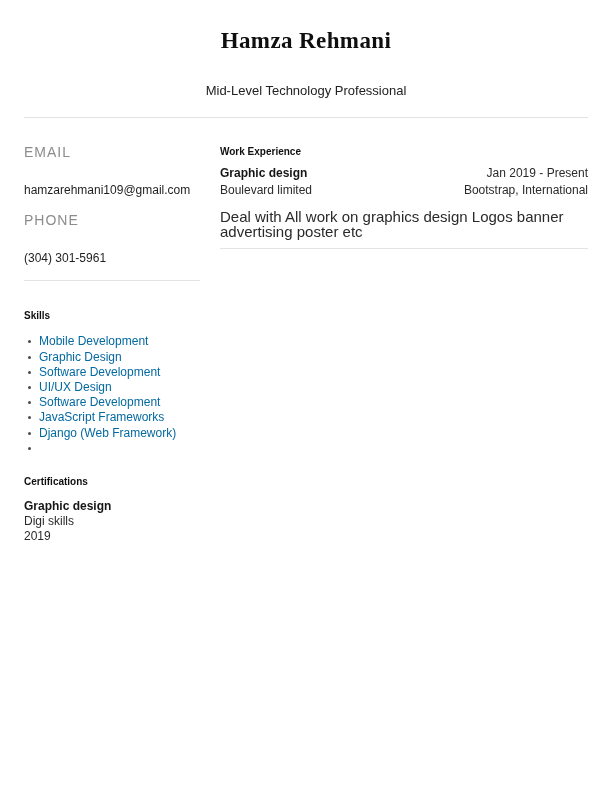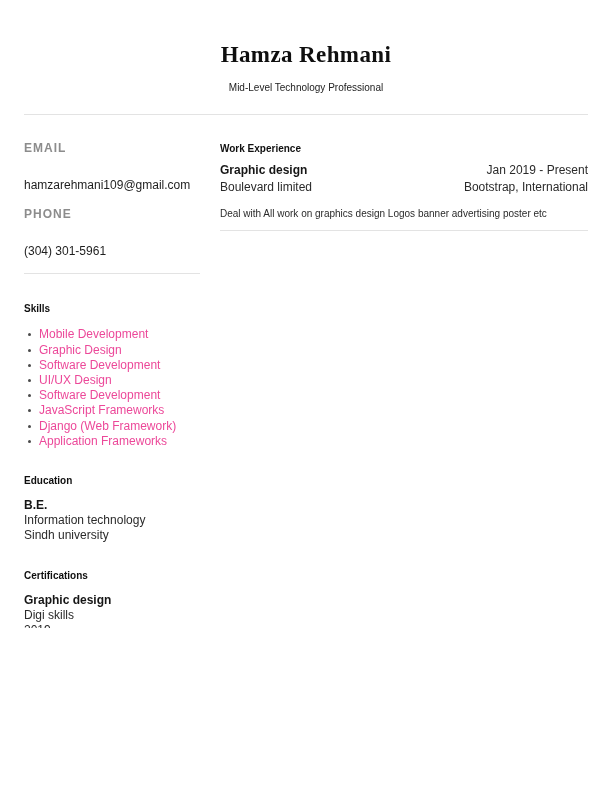--- a/index.html
+++ b/index.html
@@ -7,59 +7,59 @@
   html, body { background:#ffffff; }
   body {
     width:612px; height:792px;
     font-family:"Liberation Sans", sans-serif;
     color:#1e1e1e;
     -webkit-font-smoothing:antialiased;
   }
   .page {
     width:612px; height:628px;
     background:#ffffff;
-    padding:42px 24px 0 24px;
+    padding:28px 24px 0 24px;
     overflow:hidden;
   }
 
   
   .header { text-align:center; }
   .name {
     font-family:"Liberation Serif", "DejaVu Serif", serif;
     font-size:23px;
     line-height:1.1;
     font-weight:700;
     letter-spacing:0.4px;
     color:#0f0f0f;
   }
   .subtitle {
-    margin-top:13px;
-    font-size:10px;
+    margin-top:30px;
+    font-size:13px;
     line-height:15px;
     font-weight:400;
     color:#222222;
   }
   .header-divider {
     border:0;
     border-top:1px solid #e3e3e3;
     margin-top:19px;
   }
 
   
   .columns { display:flex; margin-top:26px; }
   .left  { flex:0 0 176px; width:176px; }
   .right { flex:1 1 auto; padding-left:20px; }
 
   
   .label {
-    font-size:12px;
+    font-size:14px;
     letter-spacing:1px;
     text-transform:uppercase;
     color:#8c8c8c;
-    font-weight:700;
+    font-weight:400;
   }
   .value {
     font-size:12px;
     line-height:14px;
     color:#1e1e1e;
     margin:23px 0 15px 0;
   }
   .left-divider {
     border:0;
     border-top:1px solid #e3e3e3;
@@ -80,21 +80,21 @@
   
   .skill-list {
     list-style:none;
     margin-top:10px;
   }
   .skill {
     display:flex;
     align-items:flex-start;
     font-size:12px;
     line-height:15.2px;
-    color:#ec4899;
+    color:#0369a1;
   }
   .bullet {
     flex:0 0 auto;
     width:3px; height:3px;
     border-radius:50%;
     background:#4a4a4a;
     margin:6px 8px 0 4px;
   }
 
   
@@ -116,21 +116,21 @@
   .exp-rows { margin-top:6px; }
   .row {
     display:flex;
     justify-content:space-between;
     align-items:baseline;
   }
   .row + .row { margin-top:1px; }
   .right-text { text-align:right; color:#2a2a2a; }
   .description {
     margin-top:11px;
-    font-size:10px;
+    font-size:15px;
     line-height:15.2px;
     color:#2a2a2a;
     padding-bottom:9px;
     border-bottom:1px solid #e3e3e3;
   }
 </style>
 </head>
 <body>
 
 <div class="page">
@@ -181,31 +181,24 @@
           <li class="skill">
               <span class="bullet"></span>
               <span class="skill-text">JavaScript Frameworks</span>
             </li>
           <li class="skill">
               <span class="bullet"></span>
               <span class="skill-text">Django (Web Framework)</span>
             </li>
           <li class="skill">
               <span class="bullet"></span>
-              <span class="skill-text">Application Frameworks</span>
             </li>
         </ul>
       </section>
 
-      <section class="education-section">
-        <h2 class="section-heading">Education</h2>
-        <div class="bold-line">B.E.</div>
-        <div class="line">Information technology</div>
-        <div class="line">Sindh university</div>
-      </section>
 
       <section class="certifications-section">
         <h2 class="section-heading">Certifications</h2>
         <div class="bold-line">Graphic design</div>
         <div class="line">Digi skills</div>
         <div class="line">2019</div>
       </section>
 
     </aside>
 

